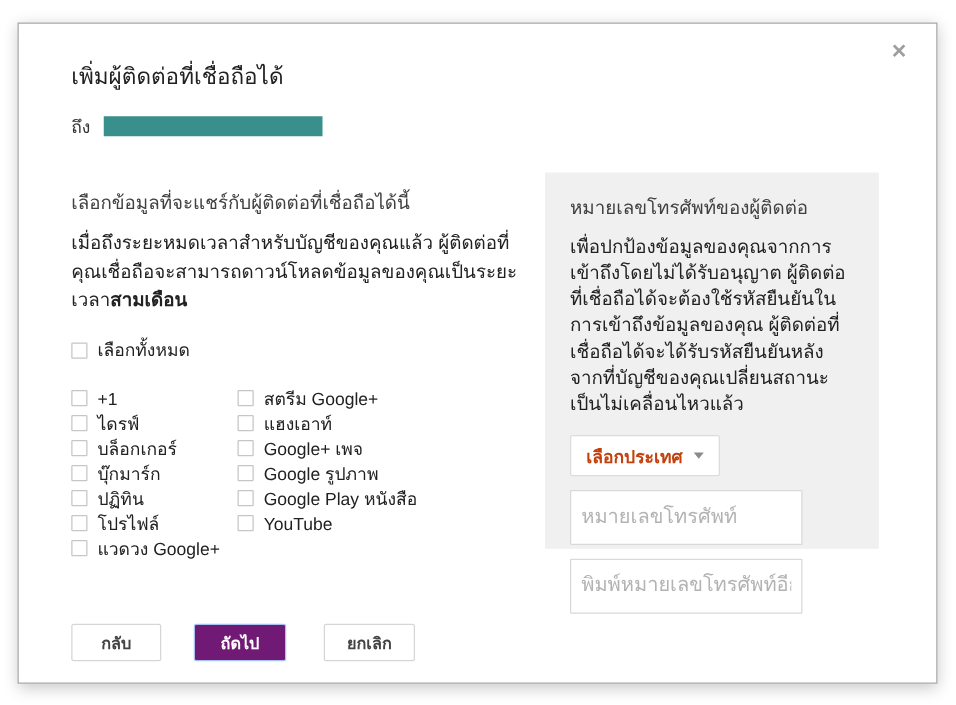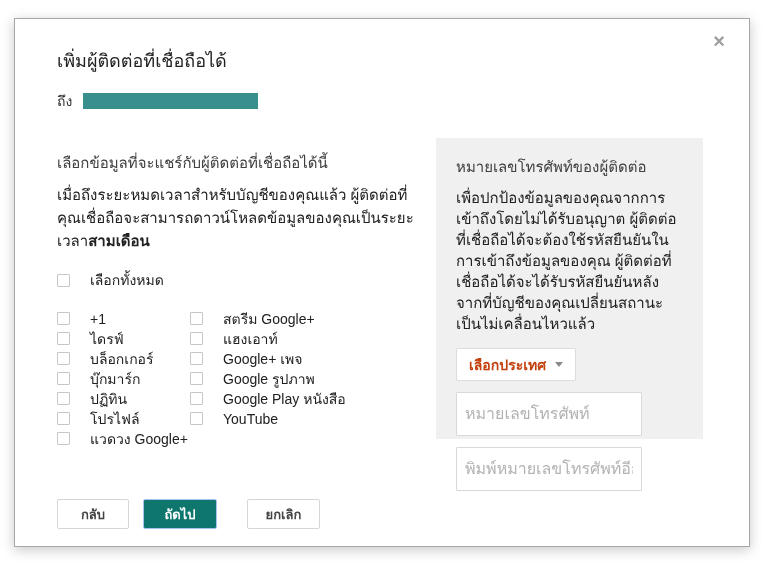--- a/index.html
+++ b/index.html
@@ -74,21 +74,21 @@
     cursor: pointer;
   }
   .cb {
     flex: none;
     width: 13px; height: 13px;
     background: #fff;
     border: 1px solid #c6c6c6;
     border-radius: 1px;
   }
   .cb-label {
-    margin-left: 20px;
+    margin-left: 8px;
     font-size: 14px;
     color: #212121;
     white-space: nowrap;
   }
   .select-all { margin-top: 17px; }
   .cb-grid {
     display: flex;
     margin-top: 21px;
   }
   .cb-col-1 { width: 133px; }
@@ -155,23 +155,23 @@
     background: #ffffff;
     border: 1px solid #d6d6d6;
     border-radius: 2px;
     font-family: inherit;
     font-size: 13px;
     font-weight: bold;
     color: #444444;
     cursor: pointer;
   }
   .btn.primary {
-    margin-left: 14px;
+    margin-left: 26px;
     min-width: 74px;
-    background: #0f766e;
+    background: #701a75;
     border-color: #a8c2f2;
     color: #ffffff;
     cursor: default;
   }
   .btn.cancel { margin-left: 30px; min-width: 73px; }
 </style>
 </head>
 <body>
 
 <div class="dialog">

